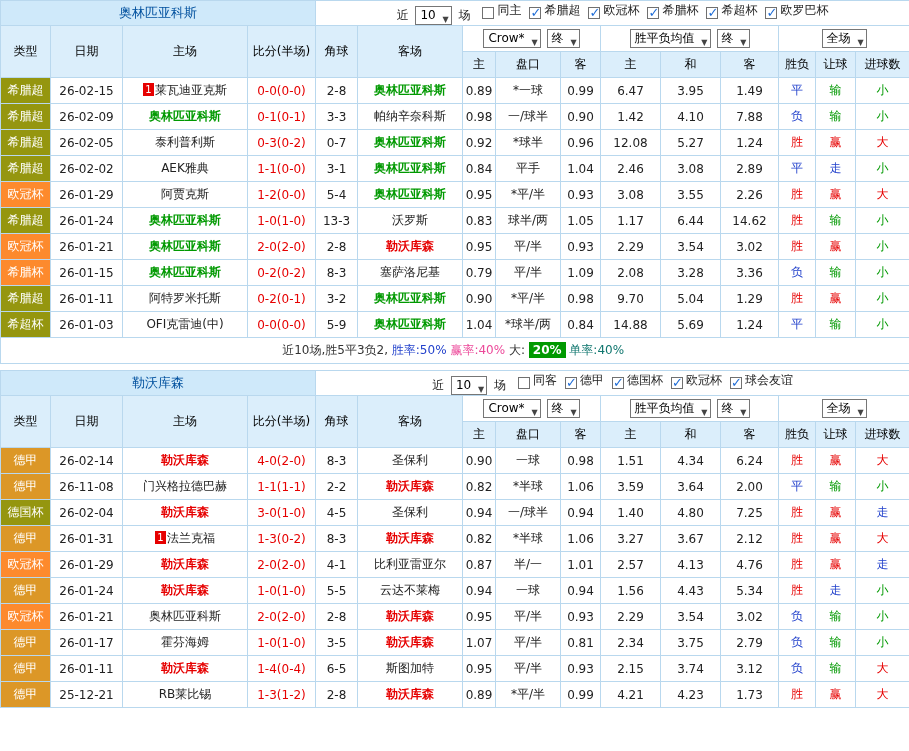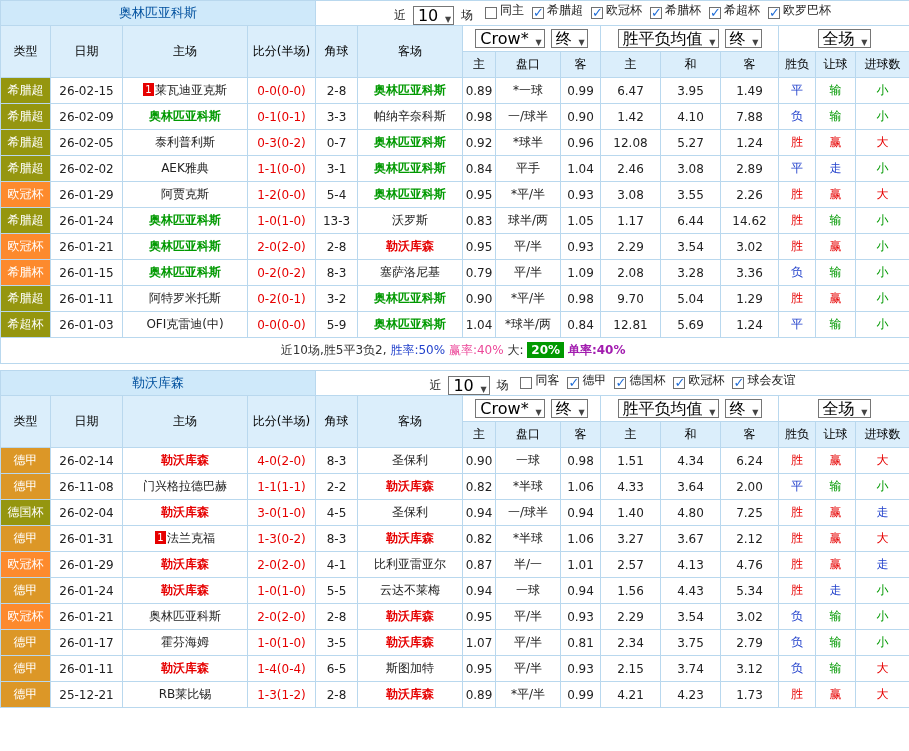--- a/index.html
+++ b/index.html
@@ -24,21 +24,21 @@
   td.filters { background:#fff; text-align:left; padding-left:6px; }
   td.hd, th.hd2 { background:#dbeefb; color:#000; }
   th.hd2 { height:19px; }
   td.dd { background:#fff; }
   tbody td { background:#fff; }
   .typecell { color:#fff; }
   .score { color:#e60000; }
   .teamcell { padding:0; }
 
   
-  .sel { display:inline-block; min-width:30px; border:1px solid #767676; background:#fff; color:#000; font-size:16px; line-height:17px; padding:0 15px 0 4px; position:relative; margin:0 3px; vertical-align:middle; cursor:pointer; text-align:center; }
+  .sel { display:inline-block; min-width:30px; border:1px solid #767676; background:#fff; color:#000; font-size:12px; line-height:17px; padding:0 15px 0 4px; position:relative; margin:0 3px; vertical-align:middle; cursor:pointer; text-align:center; }
   .sel::after { content:'▼'; position:absolute; right:2px; top:4px; font-size:8px; color:#444; }
 
   
   .cb { display:inline-flex; align-items:flex-end; gap:3px; margin-left:8px; cursor:pointer; }
   .cbbox { width:12px; height:12px; border:1px solid #707070; background:#fff; display:inline-block; position:relative; }
   .cbbox.on::after { content:'✓'; position:absolute; left:0; top:-3px; color:#1e6cd6; font-size:13px; font-weight:bold; }
 
   .rank { display:inline-block; background:#e60000; color:#fff; font-size:10px; width:11px; height:13px; line-height:13px; text-align:center; margin-right:1px; vertical-align:1px; }
 
   tfoot td { background:#fff; height:26px; }
@@ -283,31 +283,31 @@
         <tr>
           <td class="typecell" style="background: rgb(149, 150, 15);">希超杯</td>
           <td>26-01-03</td>
           <td class="teamcell"><span>OFI克雷迪(中)</span></td>
           <td class="score">0-0(0-0)</td>
           <td>5-9</td>
           <td class="teamcell"><span style="color: rgb(0, 153, 0); font-weight: bold;">奥林匹亚科斯</span></td>
           <td>1.04</td>
           <td>*球半/两</td>
           <td>0.84</td>
-          <td>12.81</td>
+          <td>14.88</td>
           <td>5.69</td>
           <td>1.24</td>
           <td style="color: rgb(35, 66, 204);">平</td>
           <td style="color: rgb(0, 153, 0);">输</td>
           <td style="color: rgb(0, 153, 0);">小</td>
         </tr>
       </tbody>
     <tfoot>
       <tr>
-        <td colspan="15"><span style="color: rgb(51, 51, 51);">近10场,胜5平3负2,</span>&nbsp;<span style="color: rgb(35, 66, 204);">胜率:50%</span>&nbsp;<span style="color: #ec4899;">赢率:40%</span>&nbsp;<span style="color: rgb(51, 51, 51);">大:</span>&nbsp;<span class="pct">20%</span>&nbsp;<span style="color: #a21caf; font-weight: bold;">单率:40%</span>&nbsp;</td>
+        <td colspan="15"><span style="color: rgb(51, 51, 51);">近10场,胜5平3负2,</span>&nbsp;<span style="color: rgb(35, 66, 204);">胜率:50%</span>&nbsp;<span style="color: #ec4899;">赢率:40%</span>&nbsp;<span style="color: rgb(51, 51, 51);">大:</span>&nbsp;<span class="pct">20%</span>&nbsp;<span style="color: #0f766e;">单率:40%</span>&nbsp;</td>
       </tr>
     </tfoot>
   </table>
 
   <div class="gap"></div>
 
   <table class="sec">
     <colgroup>
       <col style="width:50px">
         <col style="width:72px">
@@ -400,21 +400,21 @@
         <tr>
           <td class="typecell" style="background: rgb(220, 151, 39);">德甲</td>
           <td>26-11-08</td>
           <td class="teamcell"><span>门兴格拉德巴赫</span></td>
           <td class="score">1-1(1-1)</td>
           <td>2-2</td>
           <td class="teamcell"><span style="color: rgb(230, 0, 0); font-weight: bold;">勒沃库森</span></td>
           <td>0.82</td>
           <td>*半球</td>
           <td>1.06</td>
-          <td>4.33</td>
+          <td>3.59</td>
           <td>3.64</td>
           <td>2.00</td>
           <td style="color: rgb(35, 66, 204);">平</td>
           <td style="color: rgb(0, 153, 0);">输</td>
           <td style="color: rgb(0, 153, 0);">小</td>
         </tr>
         <tr>
           <td class="typecell" style="background: rgb(149, 150, 15);">德国杯</td>
           <td>26-02-04</td>
           <td class="teamcell"><span style="color: rgb(230, 0, 0); font-weight: bold;">勒沃库森</span></td>

